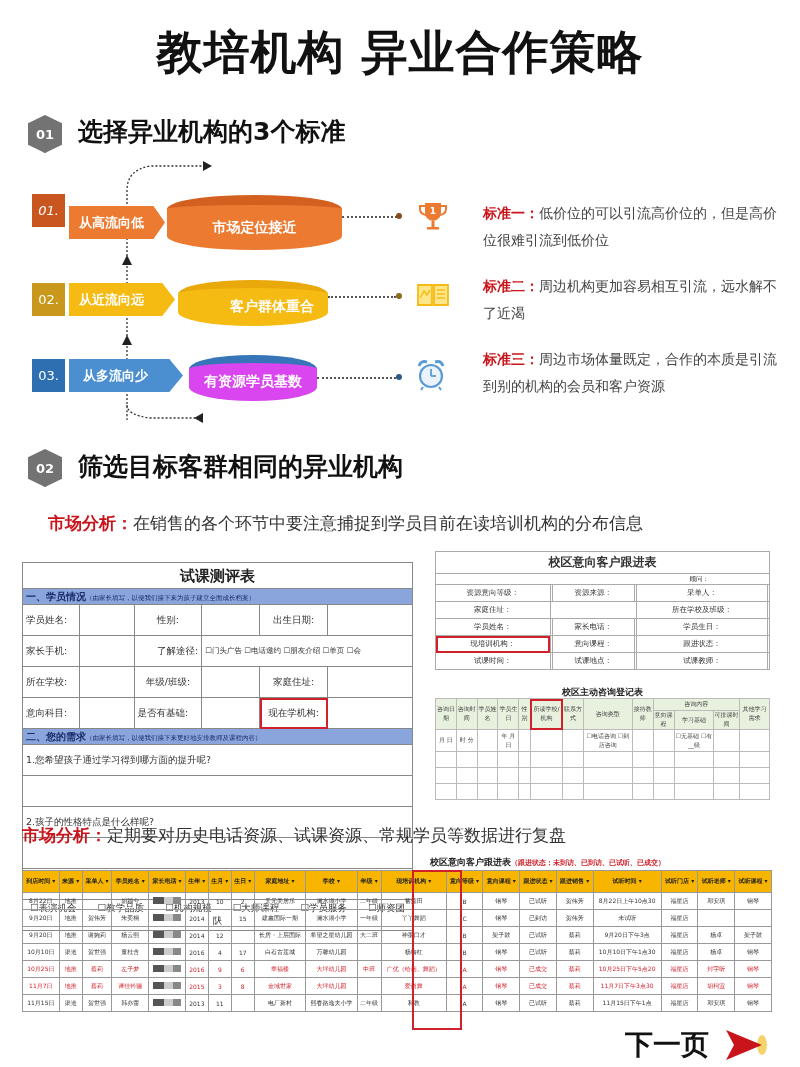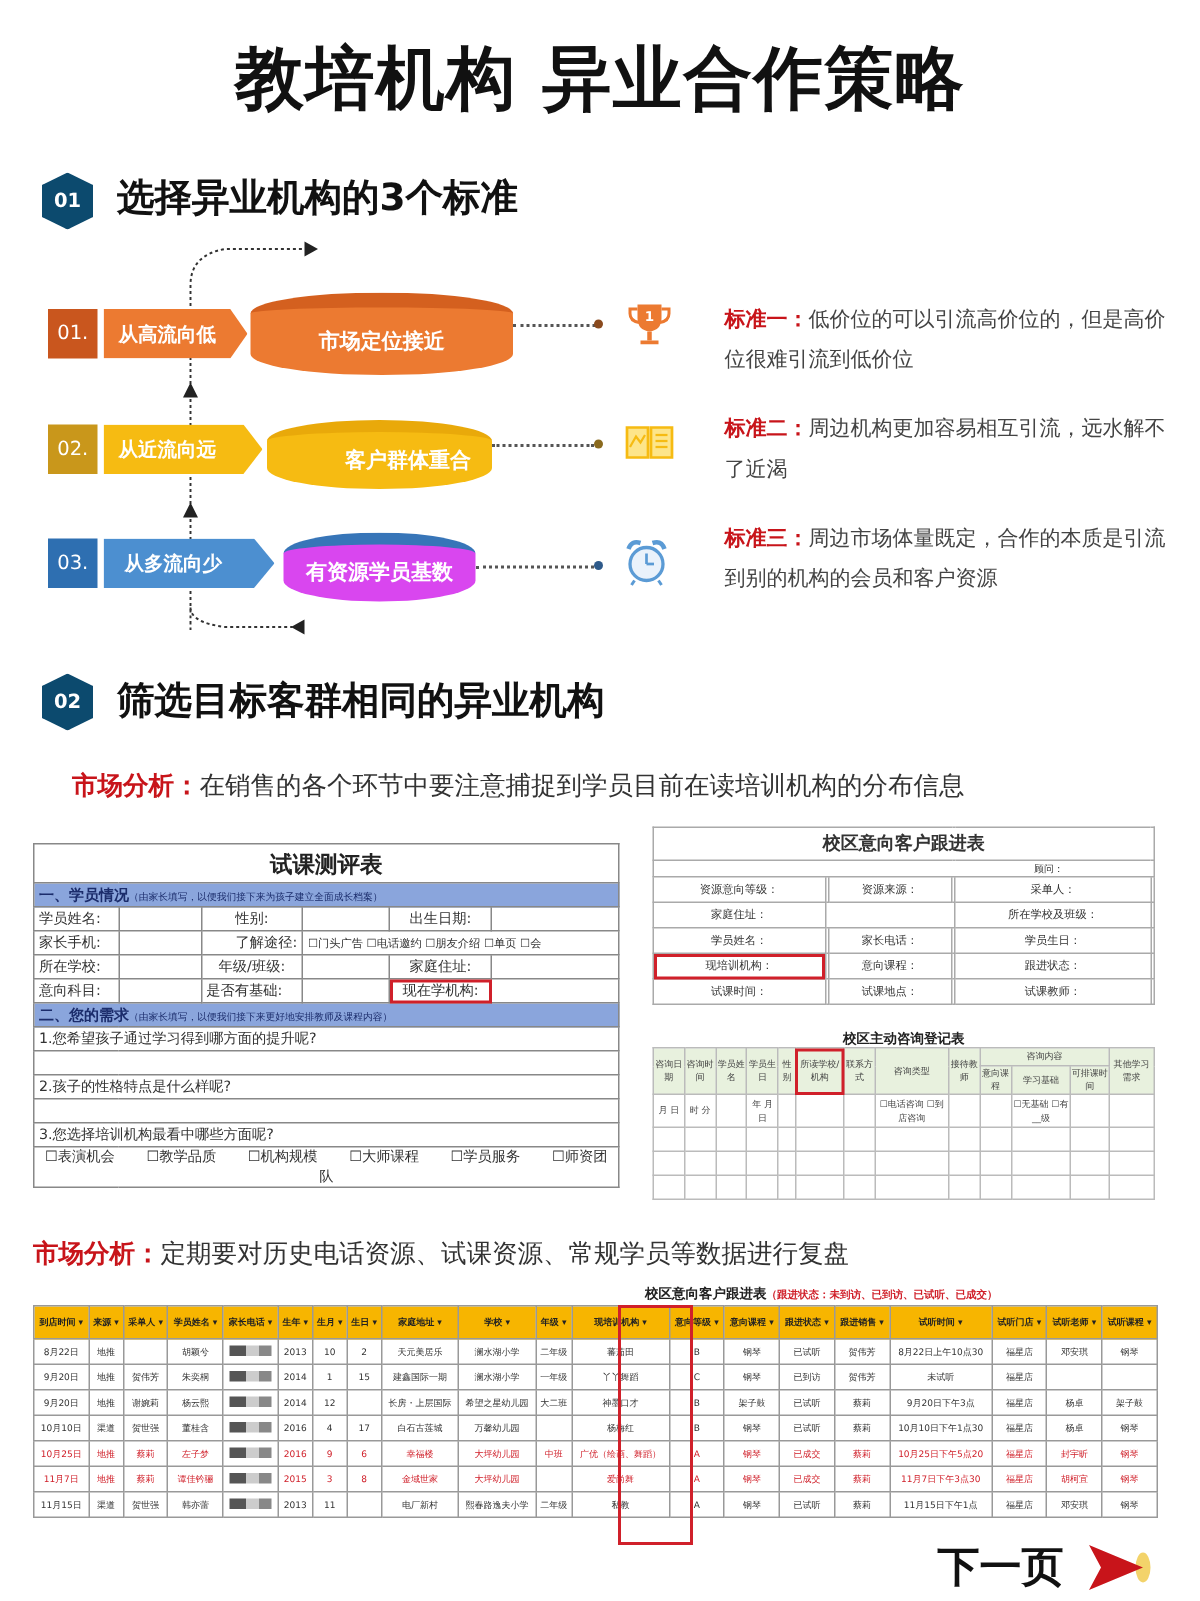--- a/index.html
+++ b/index.html
@@ -1,31 +1,31 @@
 <!DOCTYPE html>
 <html><head>
 <meta charset="utf-8">
 <style>
   * { box-sizing: border-box; margin: 0; padding: 0; }
   body { width: 800px; height: 1067px; background: #fff; font-family: "DejaVu Sans", "Liberation Sans", sans-serif; position: relative; overflow: hidden; color: #222; }
   .abs { position: absolute; }
   .main-title { left: 0; top: 22px; width: 800px; text-align: center; font-size: 46px; font-weight: bold; color: #111; letter-spacing: 1px; }
-  .sec-badge { width: 34px; height: 38px; background: #0c4a6e; clip-path: polygon(50% 0, 100% 22%, 100% 78%, 50% 100%, 0 78%, 0 22%); color: #fff; font-weight: bold; font-size: 13px; display: flex; align-items: center; justify-content: center; box-shadow: 0 2px 2px #999; }
+  .sec-badge { width: 34px; height: 38px; background: #737373; clip-path: polygon(50% 0, 100% 22%, 100% 78%, 50% 100%, 0 78%, 0 22%); color: #fff; font-weight: bold; font-size: 13px; display: flex; align-items: center; justify-content: center; box-shadow: 0 2px 2px #999; }
   .sec-title { font-size: 25px; font-weight: bold; color: #111; }
   .num-box { width: 33px; height: 33px; color: #fff; font-size: 13px; display: flex; align-items: center; justify-content: center; }
   .arrow-box { height: 33px; color: #fff; font-size: 13px; font-weight: bold; display: flex; align-items: center; padding-left: 10px; clip-path: polygon(0 0, 88% 0, 100% 50%, 88% 100%, 0 100%); }
   .cyl { color: #fff; font-size: 14px; font-weight: bold; display: flex; align-items: center; justify-content: center; border-radius: 50% / 14px; }
   .dotline { border-top: 2px dotted #555; height: 0; }
   .dot { width: 6px; height: 6px; border-radius: 50%; }
   .std { font-size: 14px; line-height: 27px; color: #444; }
   .std b { color: #c8141a; font-weight: bold; }
   .analysis { font-size: 17px; color: #333; }
   .analysis b { color: #c8141a; }
   table { border-collapse: collapse; }
-  .form1 td { border: 1px solid #888; font-size: 9.5px; color: #333; height: 16px; padding: 0 3px; }
+  .form1 td { border: 1px solid #888; font-size: 9.5px; color: #333; height: 31px; padding: 0 3px; }
   .form1 .bar td { background: #8aa5dc; color: #1b2c6b; font-weight: bold; font-size: 10px; height: 16px; }
   .form1 .bar small { font-size: 6.5px; font-weight: normal; }
   .form2 td { border: 1px solid #aaa; font-size: 7.5px; color: #333; height: 17px; text-align: center; }
   .form3 td { border: 1px solid #bbb; font-size: 6px; color: #444; height: 12px; text-align: center; }
   .table4 td, .table4 th { border: 1px solid #999; font-size: 6px; color: #333; text-align: center; height: 17px; padding: 0 1px; }
   .table4 th { background: #f7b500; color: #222; font-weight: bold; height: 22px; }
   .table4 tr.red td { color: #d0202a; }
 </style>
 </head>
 <body>
@@ -37,21 +37,21 @@
 
 <svg class="abs" style="left:115px;top:160px;" width="100" height="270">
   <path d="M12 260 Q12 255 12 245 L12 30 Q12 10 35 6 L88 6" stroke="#333" stroke-width="1.3" stroke-dasharray="2,2" fill="none"></path>
   <path d="M12 245 Q12 255 35 258 L80 258" stroke="#333" stroke-width="1.3" stroke-dasharray="2,2" fill="none"></path>
   <polygon points="88,1 97,6 88,11" fill="#222"></polygon>
   <polygon points="88,253 79,258 88,263" fill="#222"></polygon>
   <polygon points="7,105 12,95 17,105" fill="#222"></polygon>
   <polygon points="7,185 12,175 17,185" fill="#222"></polygon>
 </svg>
 
-<div class="abs num-box" style="left:32px;top:206px;background:#c9561e;">01.</div>
+<div class="abs num-box" style="left:32px;top:194px;background:#c9561e;font-style:italic;">01.</div>
 <div class="abs arrow-box" style="left:69px;top:206px;width:96px;background:#ec7a31;">从高流向低</div>
 <div class="abs cyl" style="left:167px;top:195px;width:175px;height:55px;background:#ec7a31;border-top:10px solid #d4601f;">市场定位接近</div>
 <div class="abs dotline" style="left:342px;top:216px;width:55px;"></div>
 <div class="abs dot" style="left:396px;top:213px;background:#8a4a1e;"></div>
 <svg class="abs" style="left:417px;top:200px;" width="32" height="32" viewBox="0 0 32 32">
   <path d="M8 3 H24 V12 Q24 20 16 21 Q8 20 8 12 Z" fill="#ec7a31"></path>
   <path d="M8 6 H3 V9 Q3 14 9 15" stroke="#ec7a31" stroke-width="2" fill="none"></path>
   <path d="M24 6 H29 V9 Q29 14 23 15" stroke="#ec7a31" stroke-width="2" fill="none"></path>
   <rect x="14.5" y="21" width="3" height="6" fill="#ec7a31"></rect>
   <rect x="10" y="27" width="12" height="2.5" fill="#ec7a31"></rect>

